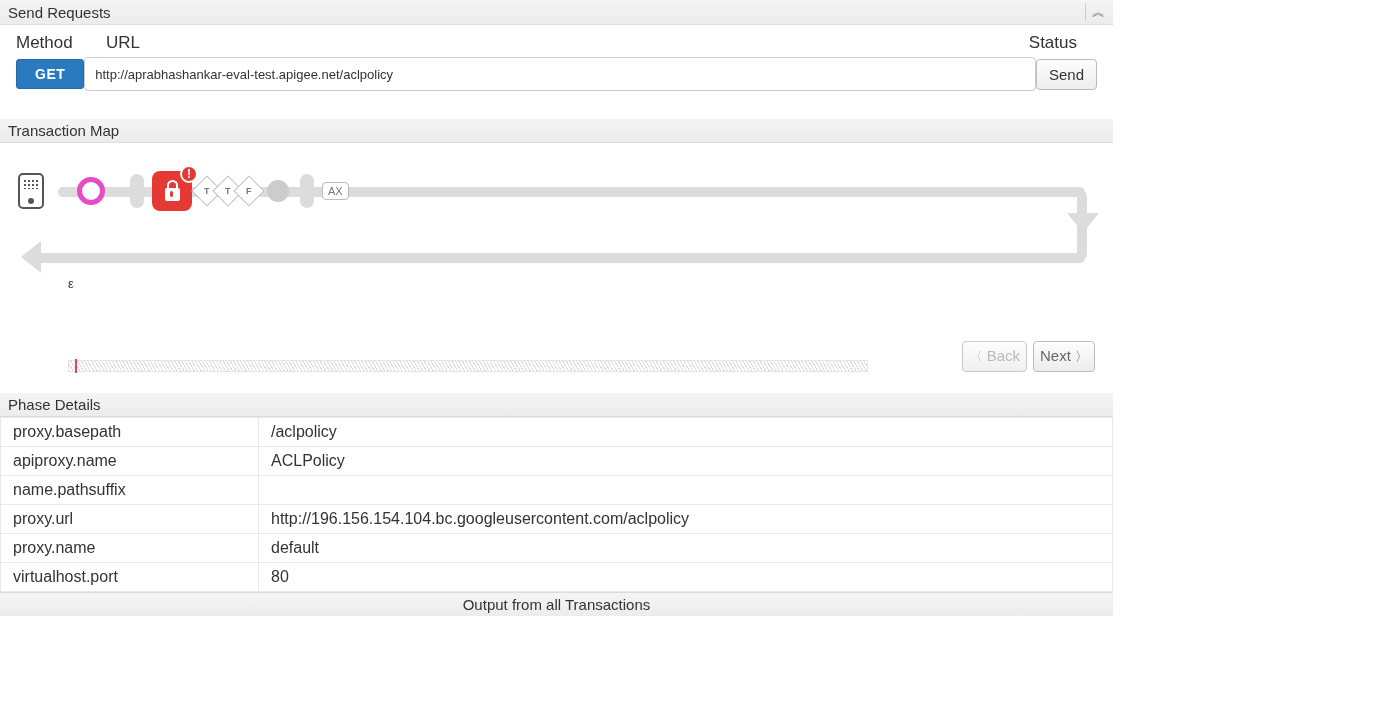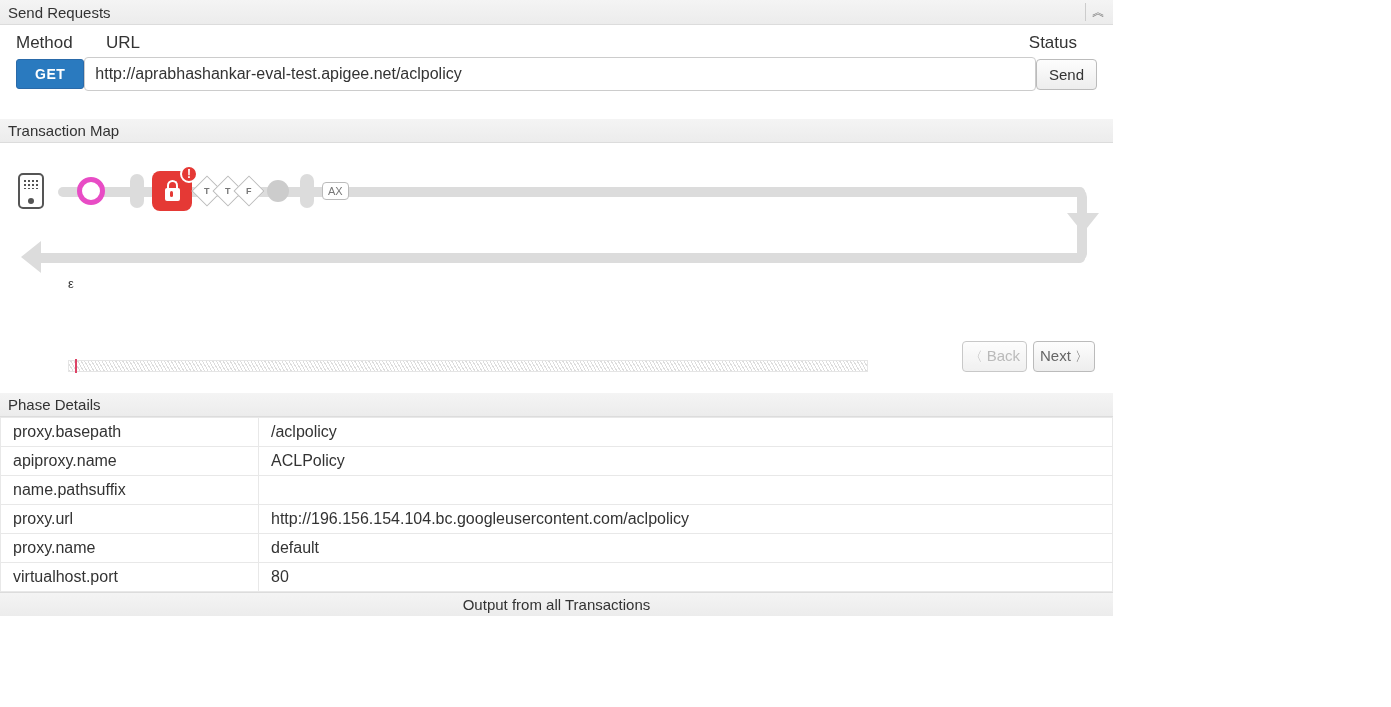--- a/index.html
+++ b/index.html
@@ -47,21 +47,21 @@
     font-weight: 600;
     font-size: 14px;
     letter-spacing: 0.5px;
     cursor: pointer;
   }
   .url-input {
     flex: 1;
     border: 1px solid #ccc;
     border-radius: 4px;
     padding: 6px 10px;
-    font-size: 16px;
+    font-size: 13px;
     color: #333;
     height: 34px;
   }
   .send-btn {
     background: linear-gradient(to bottom, #fdfdfd, #ededed);
     border: 1px solid #bbb;
     border-radius: 4px;
     padding: 6px 12px;
     font-size: 15px;
     color: #333;

